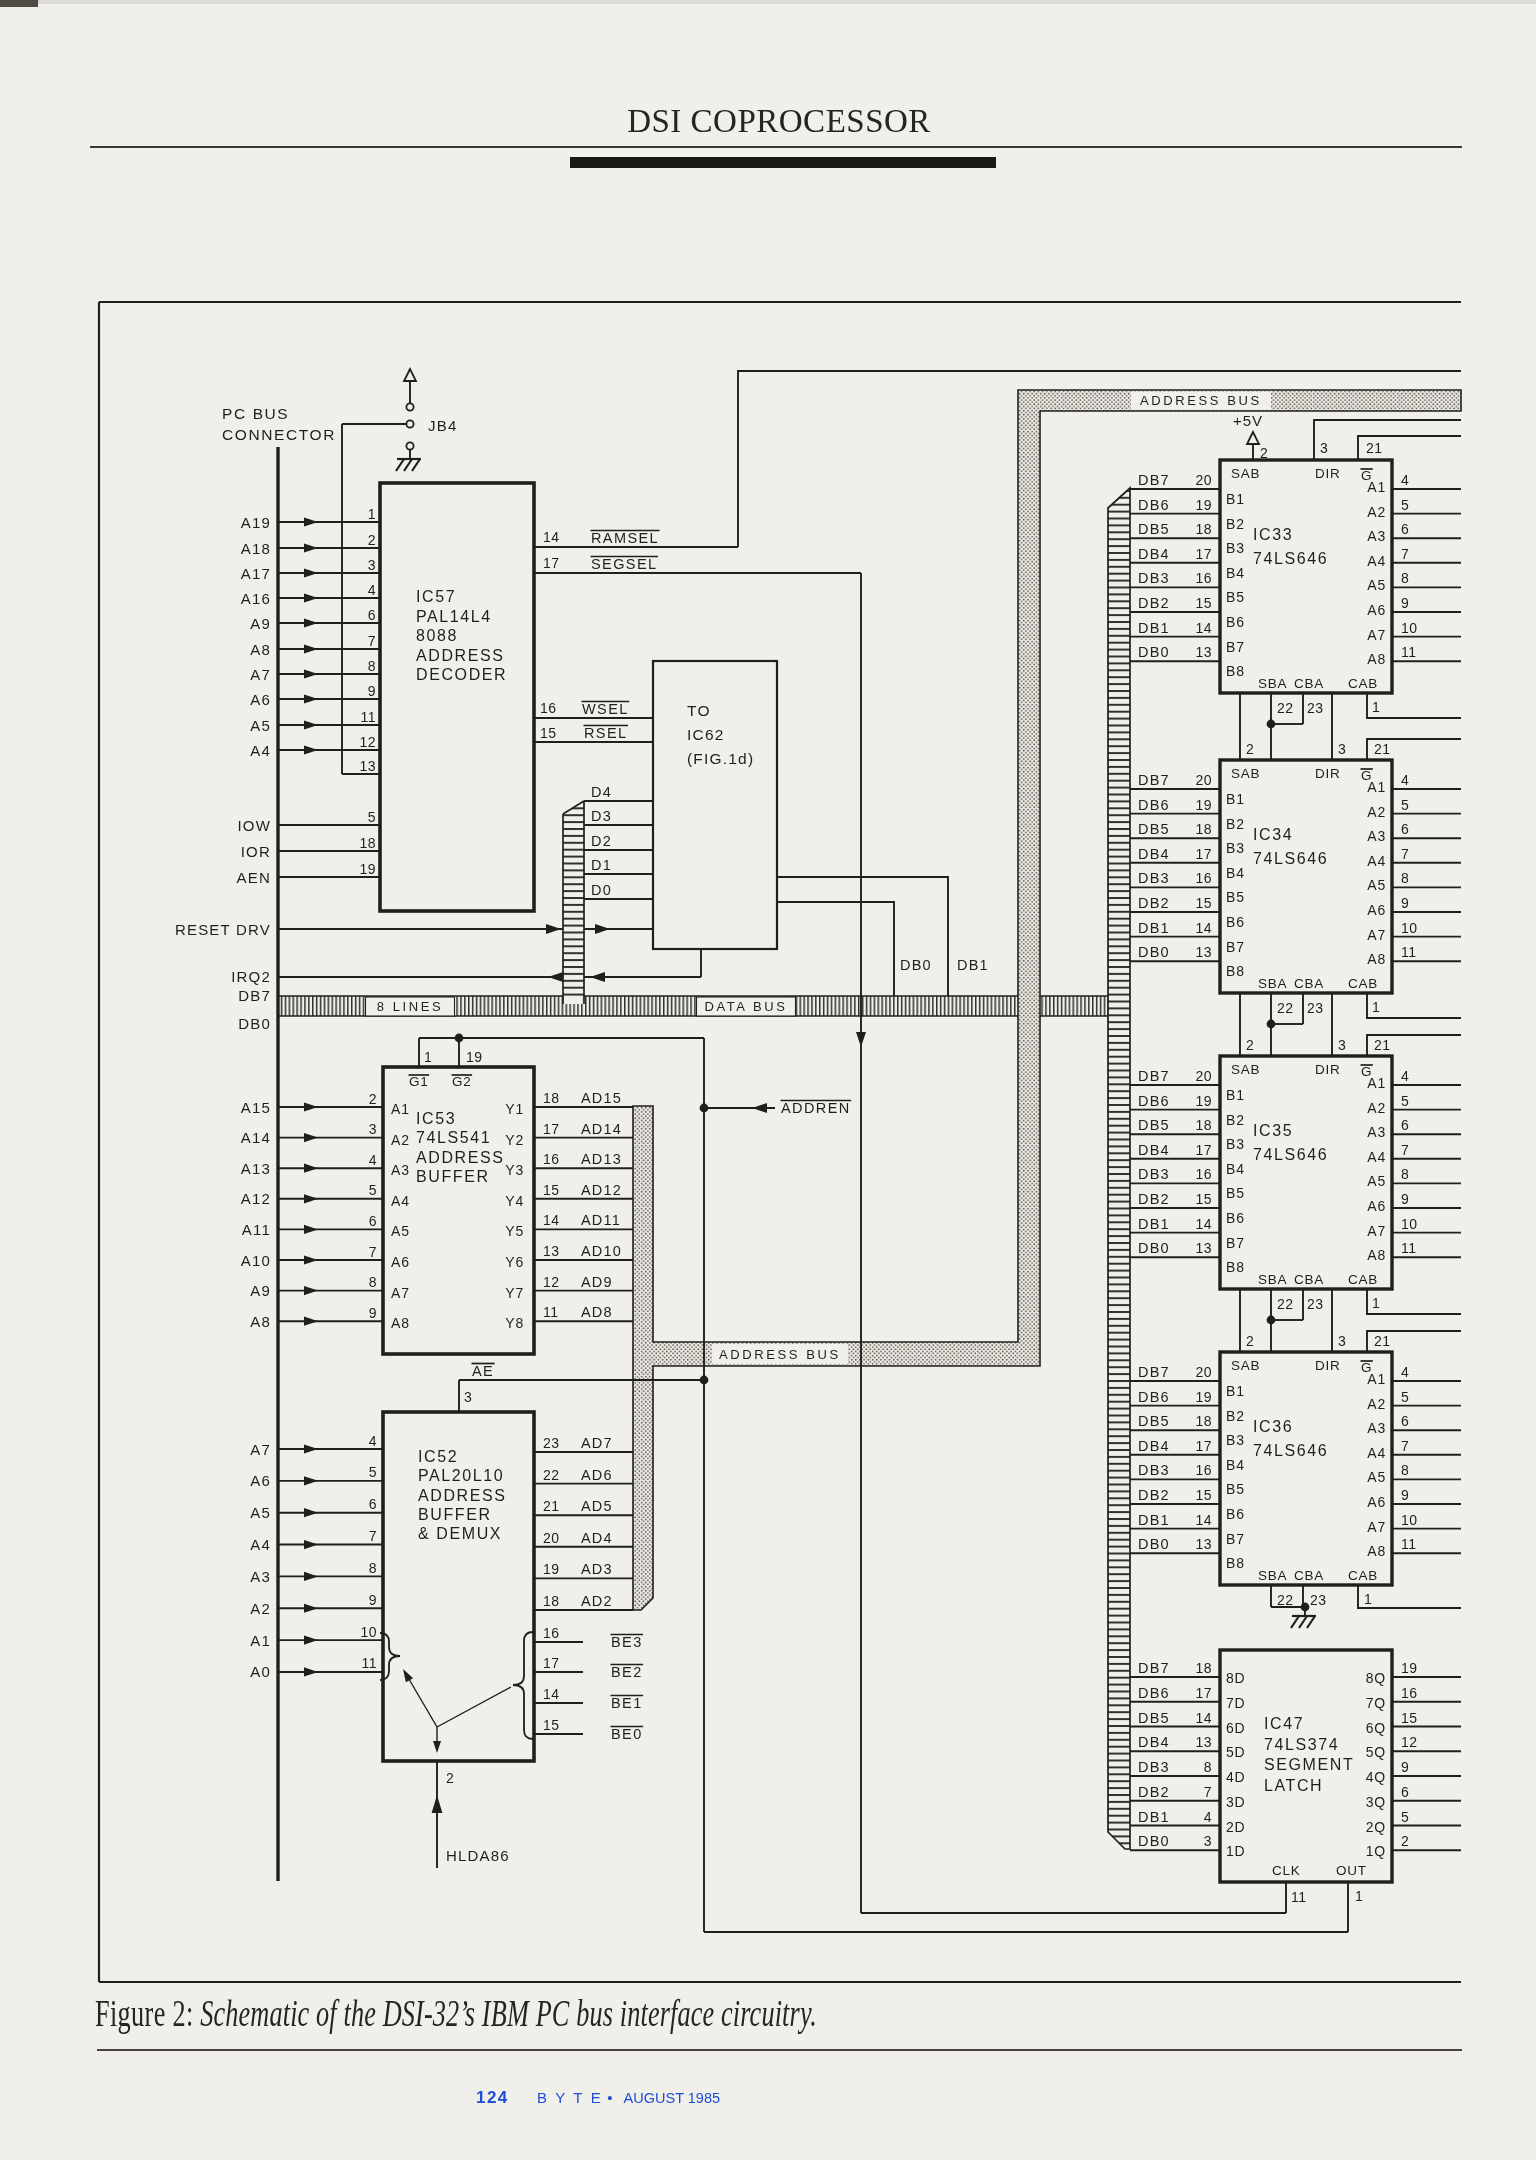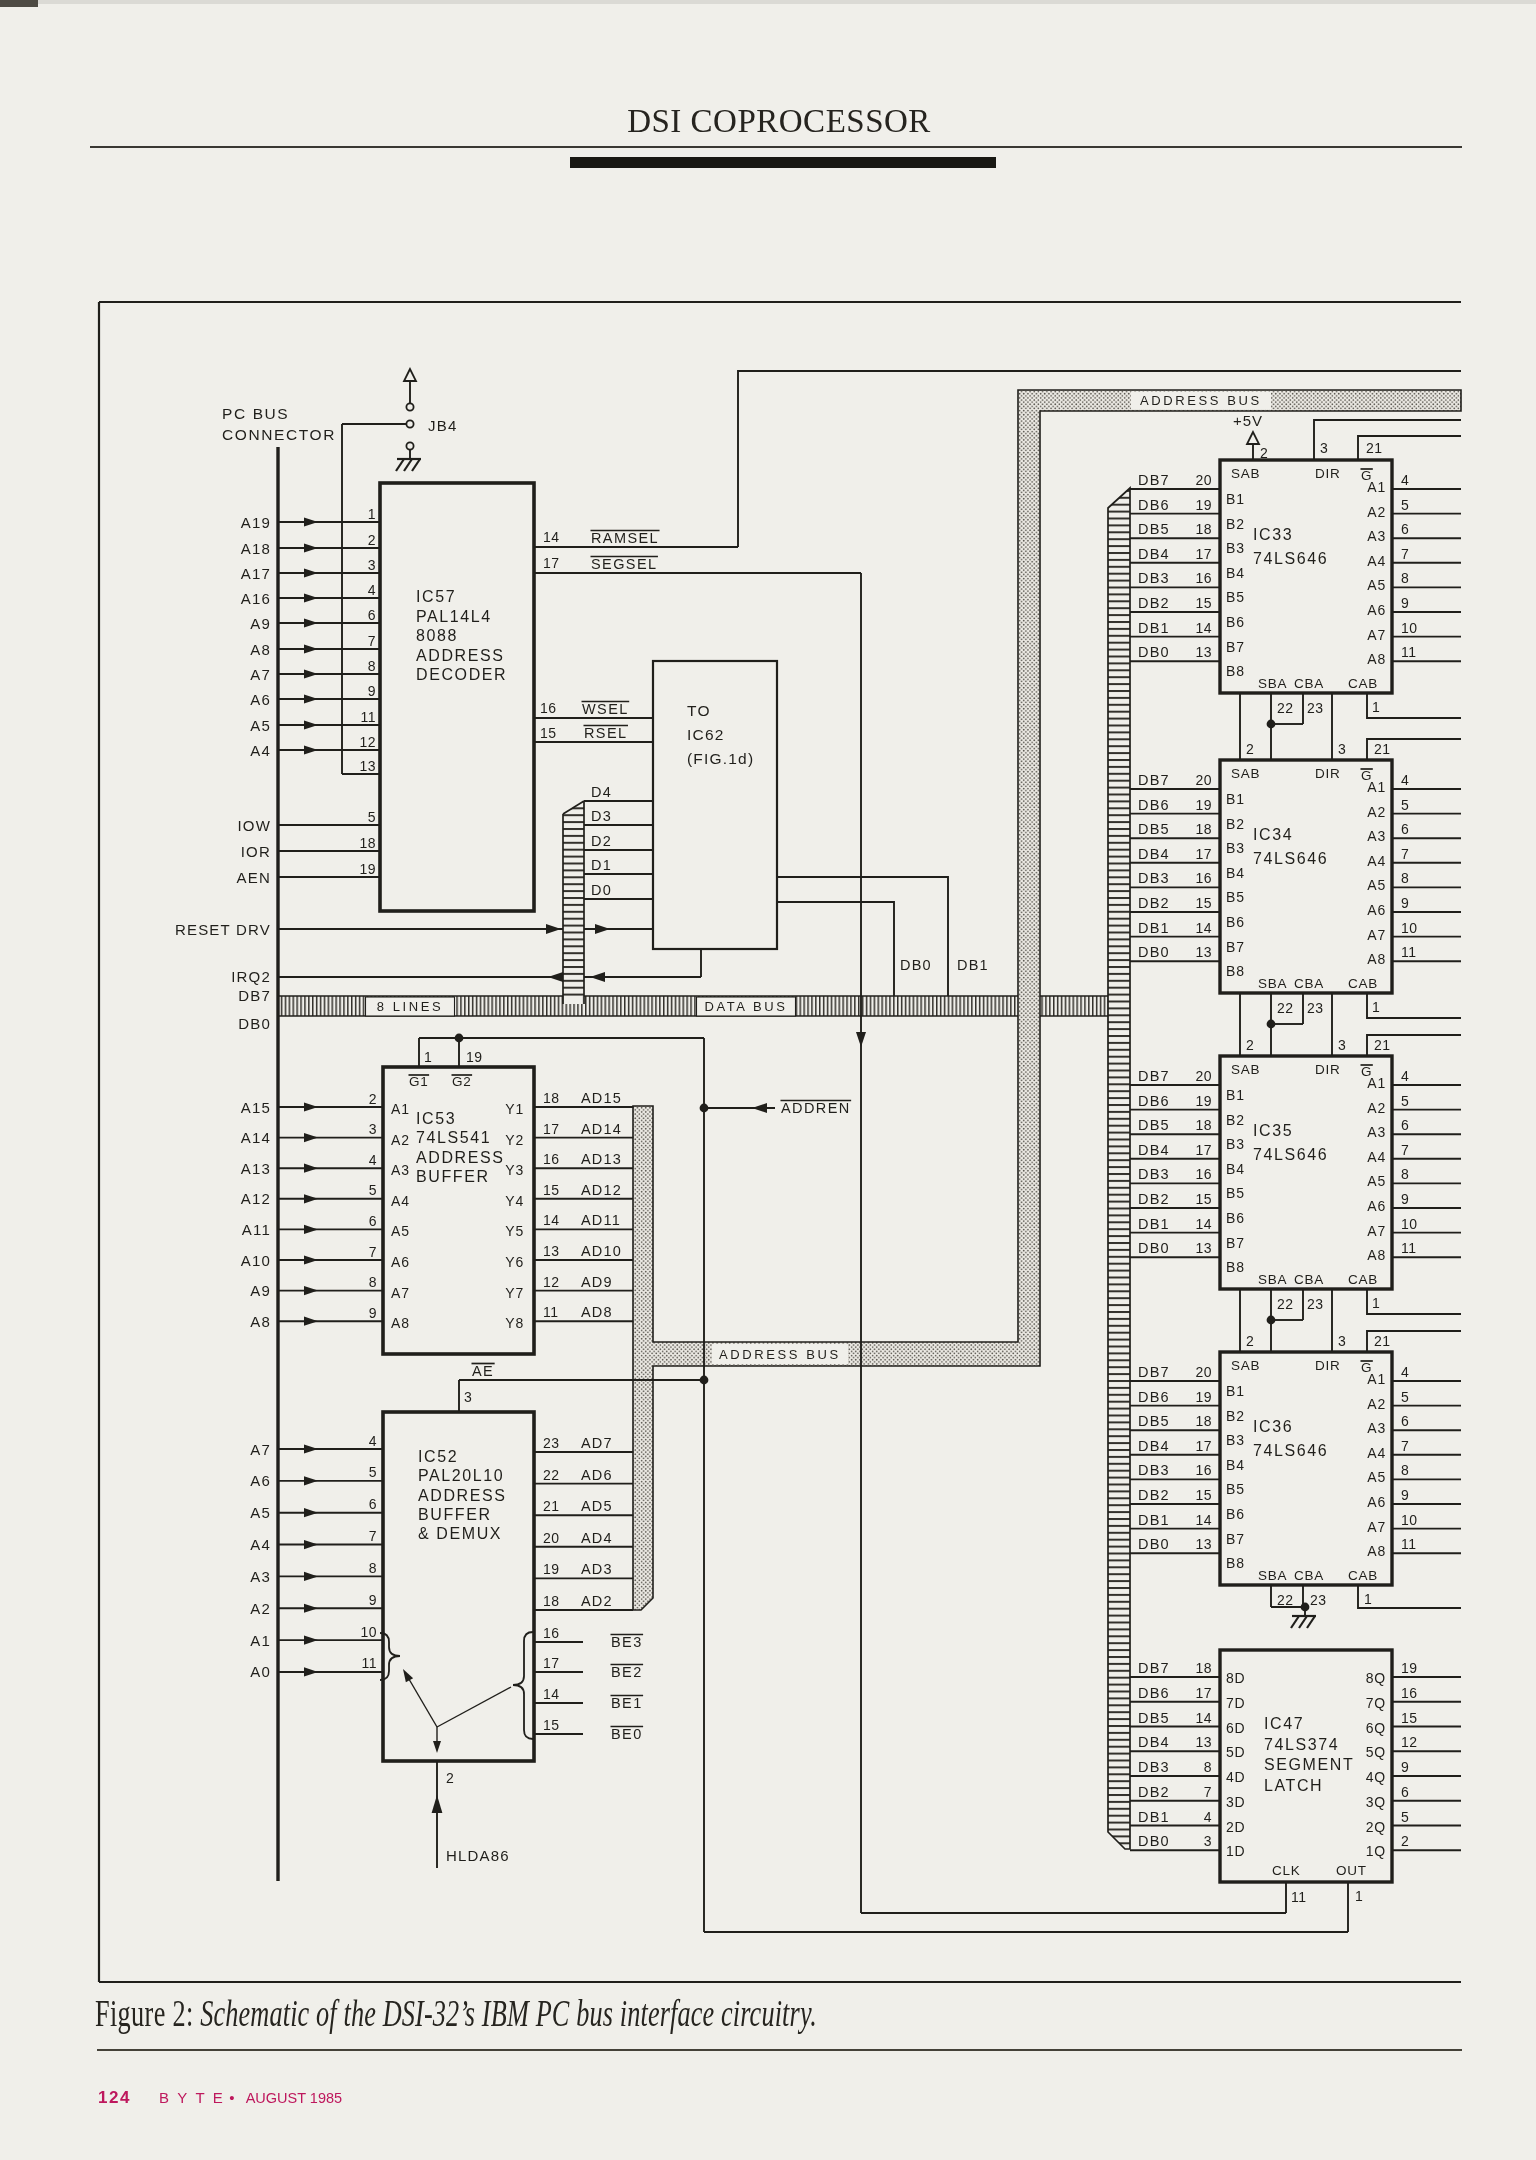--- a/index.html
+++ b/index.html
@@ -9,21 +9,21 @@
   .hdr-title{position:absolute;left:11px;top:105px;width:1536px;text-align:center;line-height:1;
     font-family:"Liberation Serif", serif;font-weight:400;font-size:33px;letter-spacing:0.5px;color:#26241f;}
   .hdr-rule{position:absolute;left:90px;top:146px;width:1372px;height:2px;background:#3a3833;}
   .hdr-bar{position:absolute;left:570px;top:157px;width:426px;height:11px;background:#191813;}
   .caption{position:absolute;left:95px;top:1995px;width:1040px;line-height:1;
     font-family:"Liberation Serif", serif;font-size:37.5px;color:#26241f;white-space:nowrap;
     transform:scaleX(0.70);transform-origin:0 0;}
   .caption .cap-label{font-style:normal;letter-spacing:0.5px;}
   .caption .cap-text{font-style:italic;letter-spacing:0.2px;}
   .foot-rule{position:absolute;left:97px;top:2049px;width:1365px;height:2px;background:#454239;}
-  .footer{position:absolute;left:98px;top:2088px;width:1000px;font-size:15px;color:#be185d;line-height:1.2;}
+  .footer{position:absolute;left:98px;top:2088px;width:1000px;font-size:15px;color:#1d4ed8;line-height:1.2;text-align:center;}
   .footer .pageno{font-weight:bold;letter-spacing:1.5px;font-size:17px;}
   .footer .mag{margin-left:24px;letter-spacing:2.2px;}
   .footer .bullet{margin-left:0px;}
   .footer .issue{margin-left:7px;letter-spacing:0px;font-size:14.5px;}
   #schematic{position:absolute;left:0;top:0;}
   .corner-artifact{position:absolute;left:0;top:0;width:38px;height:7px;background:#4e4b44;}
   .top-edge{position:absolute;left:0;top:0;width:1536px;height:4px;background:#dbdad5;}
 </style>
 </head>
 <body>

